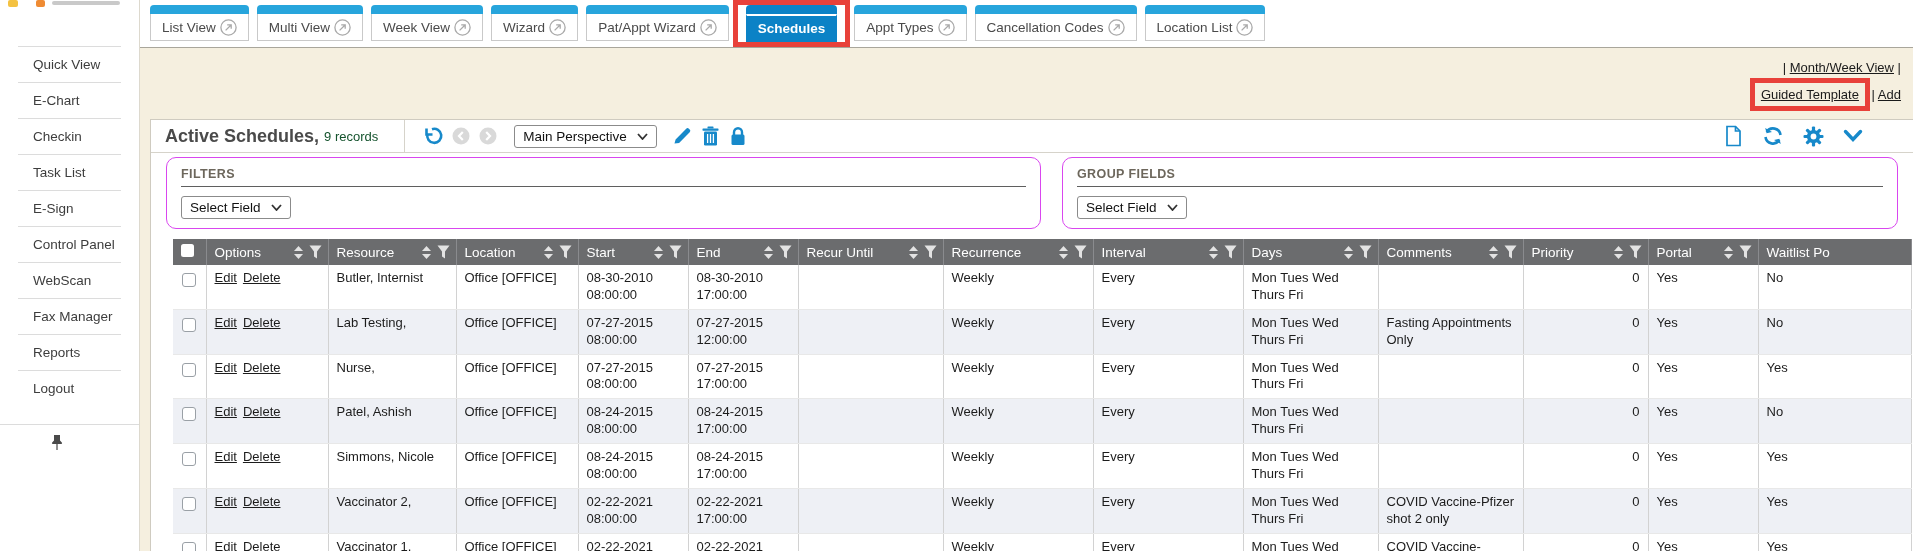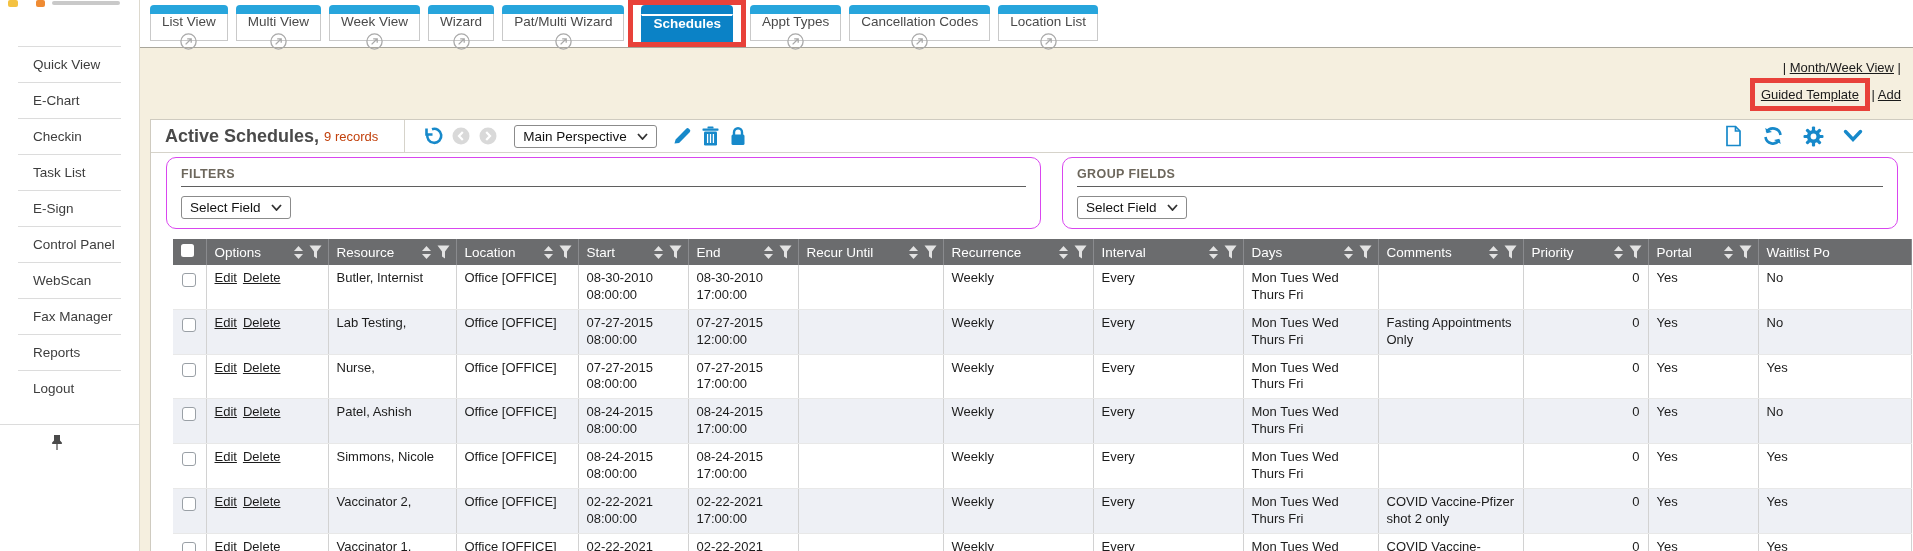--- a/index.html
+++ b/index.html
@@ -15,36 +15,36 @@
   .hl-side{position:absolute;left:3px;right:26px;top:-6px;bottom:-5px;border:5px solid #e8413a;pointer-events:none;}
   .pin-row{border-top:1px solid #dcdcdc;height:35px;display:flex;align-items:center;padding-left:50px;}
 
   
   .content{position:absolute;left:140px;top:0;right:0;bottom:0;background:#fff;}
 
   
   .tabbar{position:absolute;top:5px;left:10px;display:flex;align-items:flex-start;gap:8px;z-index:3;}
   .tab{display:flex;flex-direction:column;cursor:pointer;}
   .tab-strip{height:9px;background:#27a5dc;border-radius:4px 4px 0 0;}
-  .tab-body{background:#fff;border:1px solid #c9c9c9;border-top:none;display:flex;align-items:center;gap:4px;padding:0 11px;height:26px;font-size:13.5px;color:#4a4a4a;white-space:nowrap;flex-direction:column;}
+  .tab-body{background:#fff;border:1px solid #c9c9c9;border-top:none;display:flex;align-items:center;gap:4px;padding:0 11px;height:26px;font-size:13.5px;color:#4a4a4a;white-space:nowrap;}
   .tab.active .tab-strip{background:#0b82c6;}
   .tab.active .tab-body{background:#0b82c6;color:#fff;font-weight:bold;border-color:#0b82c6;border-top:2px solid #fff;height:25px;}
   .hl-tab{border:5px solid #e8413a;margin:-5px -4px 0;padding:0 8px;text-align:center;}
 
   
   .cream{position:absolute;top:47px;left:0;right:0;bottom:0;background:#f5efdf;border-top:1px solid #a9a69b;}
   .top-links{position:absolute;top:9px;right:12px;text-align:right;font-size:13px;color:#1a1a1a;line-height:21px;white-space:nowrap;}
   .top-links a{color:#1a1a1a;text-decoration:underline;cursor:pointer;}
   .hl-inline{display:inline-block;border:5px solid #e8413a;padding:1px 6px;margin:0 -2px;}
 
   
   .panel{position:absolute;left:10px;right:0;top:71px;bottom:0;background:#fff;border:1px solid #cfcbc0;border-right:none;border-bottom:none;box-sizing:border-box;}
   .toolbar{height:32px;display:flex;align-items:center;padding:0 0 0 14px;border-bottom:1px solid #d6d3ca;}
   .tb-title{font-weight:bold;color:#4a4a4a;font-size:18px;}
-  .tb-count{color:#c2410c;font-size:13px;margin-left:5px;}
+  .tb-count{color:#14532d;font-size:13px;margin-left:5px;}
   .tb-sep{width:1px;align-self:stretch;background:#d6d3ca;margin-left:26px;}
   .tb-icons{display:flex;align-items:center;gap:9px;margin-left:16px;}
   .icon-btn{display:inline-flex;align-items:center;cursor:pointer;line-height:0;}
   .tb-right{margin-left:auto;display:flex;align-items:center;gap:19px;margin-right:50px;}
 
   .select{display:inline-flex;align-items:center;gap:10px;border:1px solid #8b8b8b;background:#fff;border-radius:3px;padding:3px 8px;font-size:13.5px;color:#111;cursor:pointer;white-space:nowrap;}
   .select.persp{margin:0 6px 0 8px;}
 
   
   .fg-row{display:flex;gap:14px;margin:4px 15px 0 8px;}
@@ -148,21 +148,21 @@
               <svg width="17" height="17" viewBox="0 0 17 17">
                 <circle cx="8.5" cy="8.5" r="7.6" fill="none" stroke="#a9a9a9" stroke-width="1.3"></circle>
                 <path d="M5.6 11.4 L10.8 6.2 M7.2 5.8 L11.2 5.8 L11.2 9.8" fill="none" stroke="#a9a9a9" stroke-width="1.3"></path>
               </svg>
             </span>
           </div>
         </div>
         <div class="tab">
           <div class="tab-strip"></div>
           <div class="tab-body">
-            <span>Pat/Multi Wizard</span>
+            <span>Pat/Appt Wizard</span>
             <span class="icon-btn">
               <svg width="17" height="17" viewBox="0 0 17 17">
                 <circle cx="8.5" cy="8.5" r="7.6" fill="none" stroke="#a9a9a9" stroke-width="1.3"></circle>
                 <path d="M5.6 11.4 L10.8 6.2 M7.2 5.8 L11.2 5.8 L11.2 9.8" fill="none" stroke="#a9a9a9" stroke-width="1.3"></path>
               </svg>
             </span>
           </div>
         </div>
         <div class="hl-tab">
           <div class="tab active">

